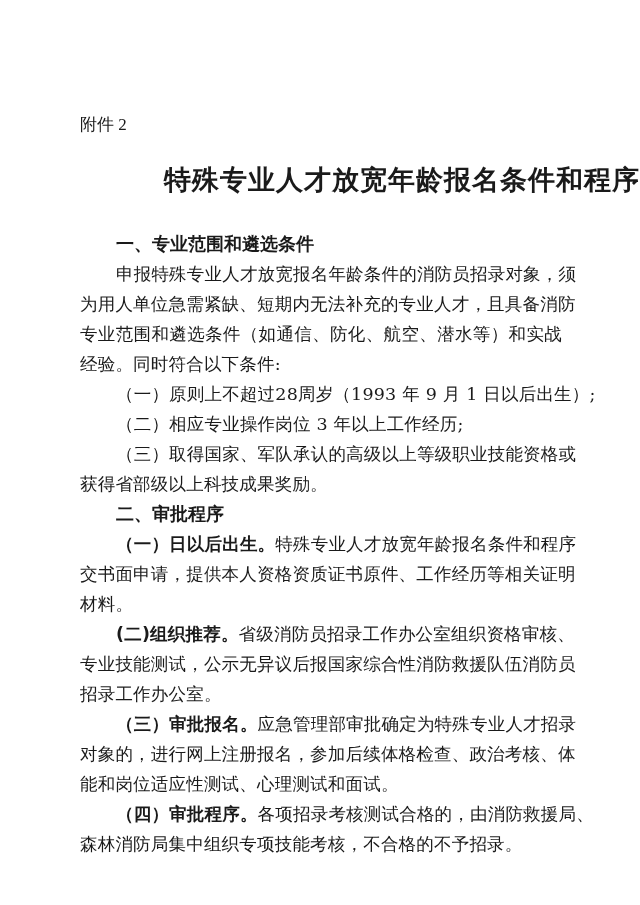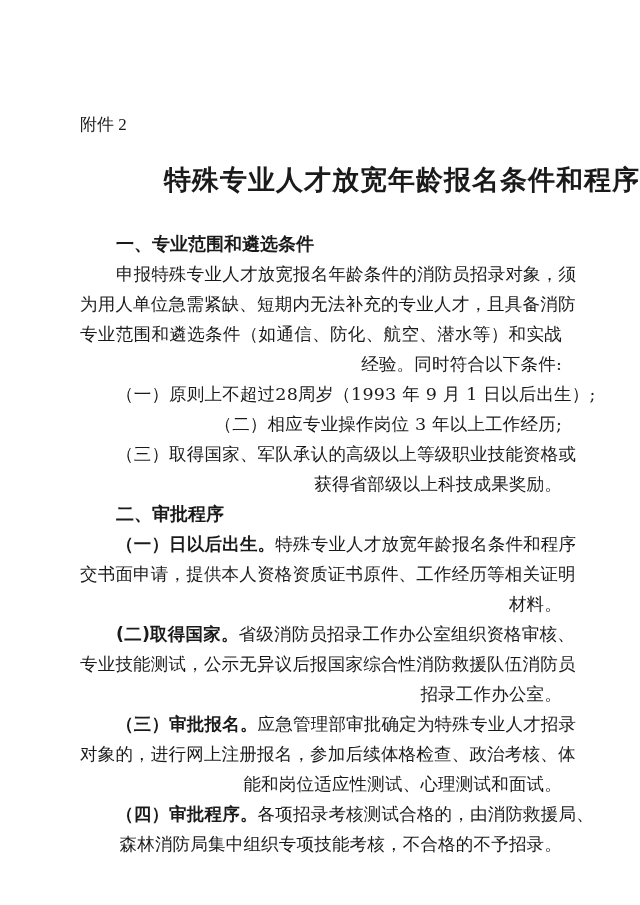--- a/index.html
+++ b/index.html
@@ -5,21 +5,21 @@
     html, body { margin:0; padding:0; }
     body {
       width:640px; height:905px; background:#ffffff; position:relative; overflow:hidden;
       color:#1a1a1a;
       font-family:"DejaVu Serif","Liberation Serif",serif;
     }
     .abs { position:absolute; white-space:nowrap; }
     .attach { left:80px; top:113px; font-size:17px; font-family:Liberation Serif, serif; }
     .title { left:0; width:640px; text-align:right; top:162px; font-size:27px; font-weight:bold; letter-spacing:1px; }
     .h { font-family:"DejaVu Sans","Liberation Sans",sans-serif; font-size:18px; font-weight:bold; left:116px; }
-    .line { font-size:17.5px; left:80px; width:482px; letter-spacing:0.2px;text-align:right; }
+    .line { font-size:17.5px; left:80px; width:482px; letter-spacing:0.2px; }
     .just { text-align:justify; text-align-last:justify;font-family:Liberation Mono, monospace; }
     .ind { left:116px; width:446px; }
     .lead { font-family:"DejaVu Sans","Liberation Sans",sans-serif; font-weight:bold; }
   </style>
 </head>
 <body>
 
 <div>
   <div class="abs attach">附件 2</div>
   <div class="abs title">特殊专业人才放宽年龄报名条件和程序</div>
@@ -36,21 +36,21 @@
 
   <div class="abs h" style="top:502px">二、审批程序</div>
 
   <div class="abs line ind" style="top:532px">
     <span class="lead">（一）日以后出生。</span><span>特殊专业人才放宽年龄报名条件和程序</span>
   </div>
   <div class="abs line just" style="top:562px">交书面申请，提供本人资格资质证书原件、工作经历等相关证明</div>
   <div class="abs line" style="top:592px">材料。</div>
 
   <div class="abs line ind" style="top:622px">
-    <span class="lead">(二)取得国家。</span><span>省级消防员招录工作办公室组织资格审核、</span>
+    <span class="lead">(二)组织推荐。</span><span>省级消防员招录工作办公室组织资格审核、</span>
   </div>
   <div class="abs line just" style="top:652px">专业技能测试，公示无异议后报国家综合性消防救援队伍消防员</div>
   <div class="abs line" style="top:682px">招录工作办公室。</div>
 
   <div class="abs line ind" style="top:712px">
     <span class="lead">（三）审批报名。</span><span>应急管理部审批确定为特殊专业人才招录</span>
   </div>
   <div class="abs line just" style="top:742px">对象的，进行网上注册报名，参加后续体格检查、政治考核、体</div>
   <div class="abs line" style="top:772px">能和岗位适应性测试、心理测试和面试。</div>
 

